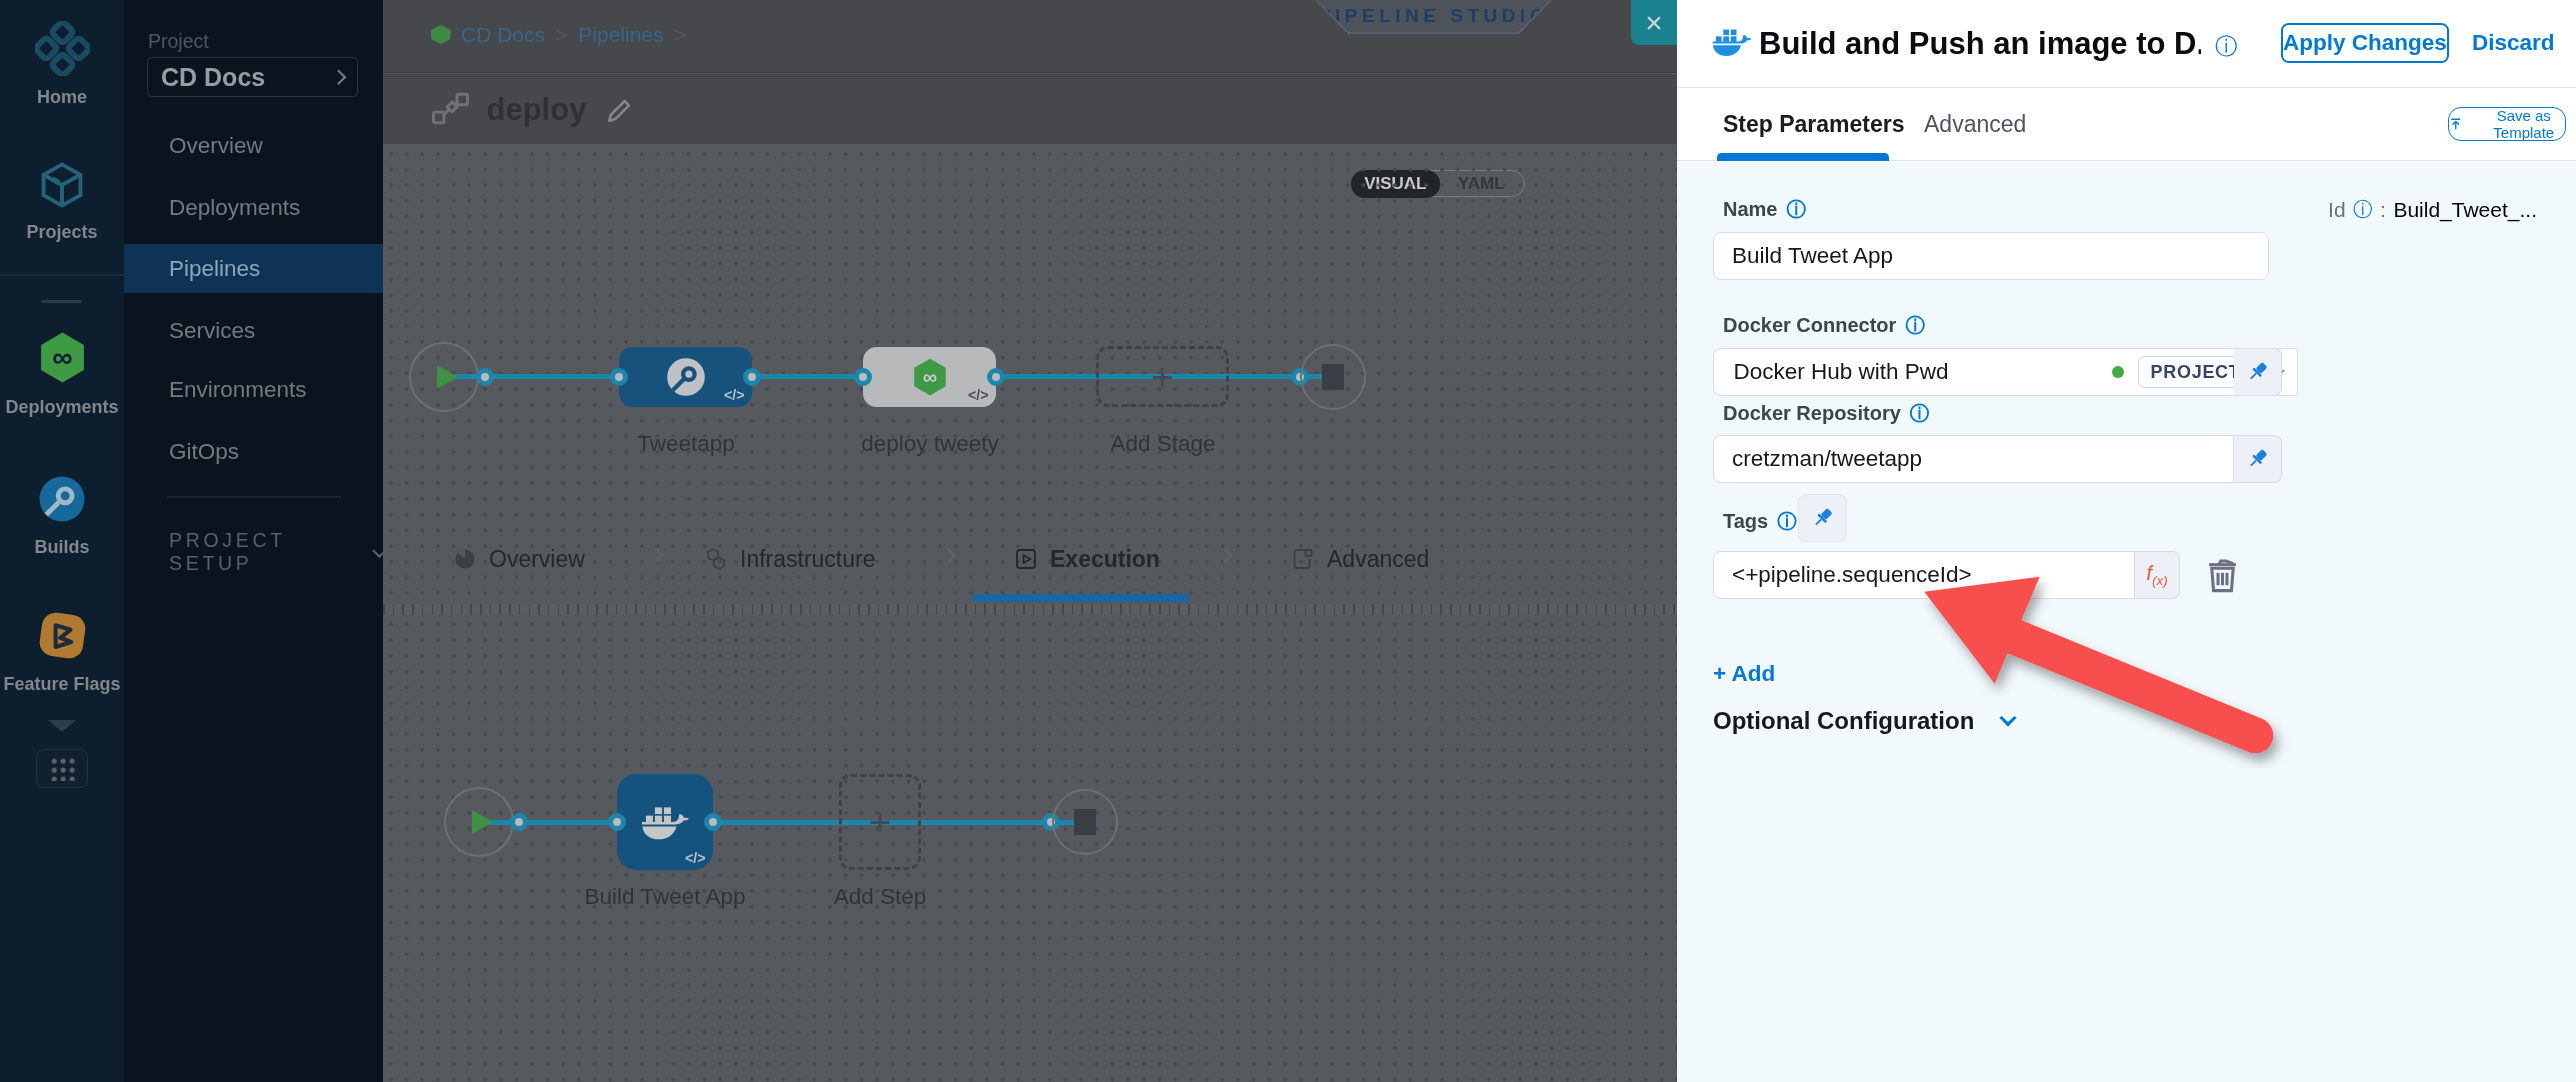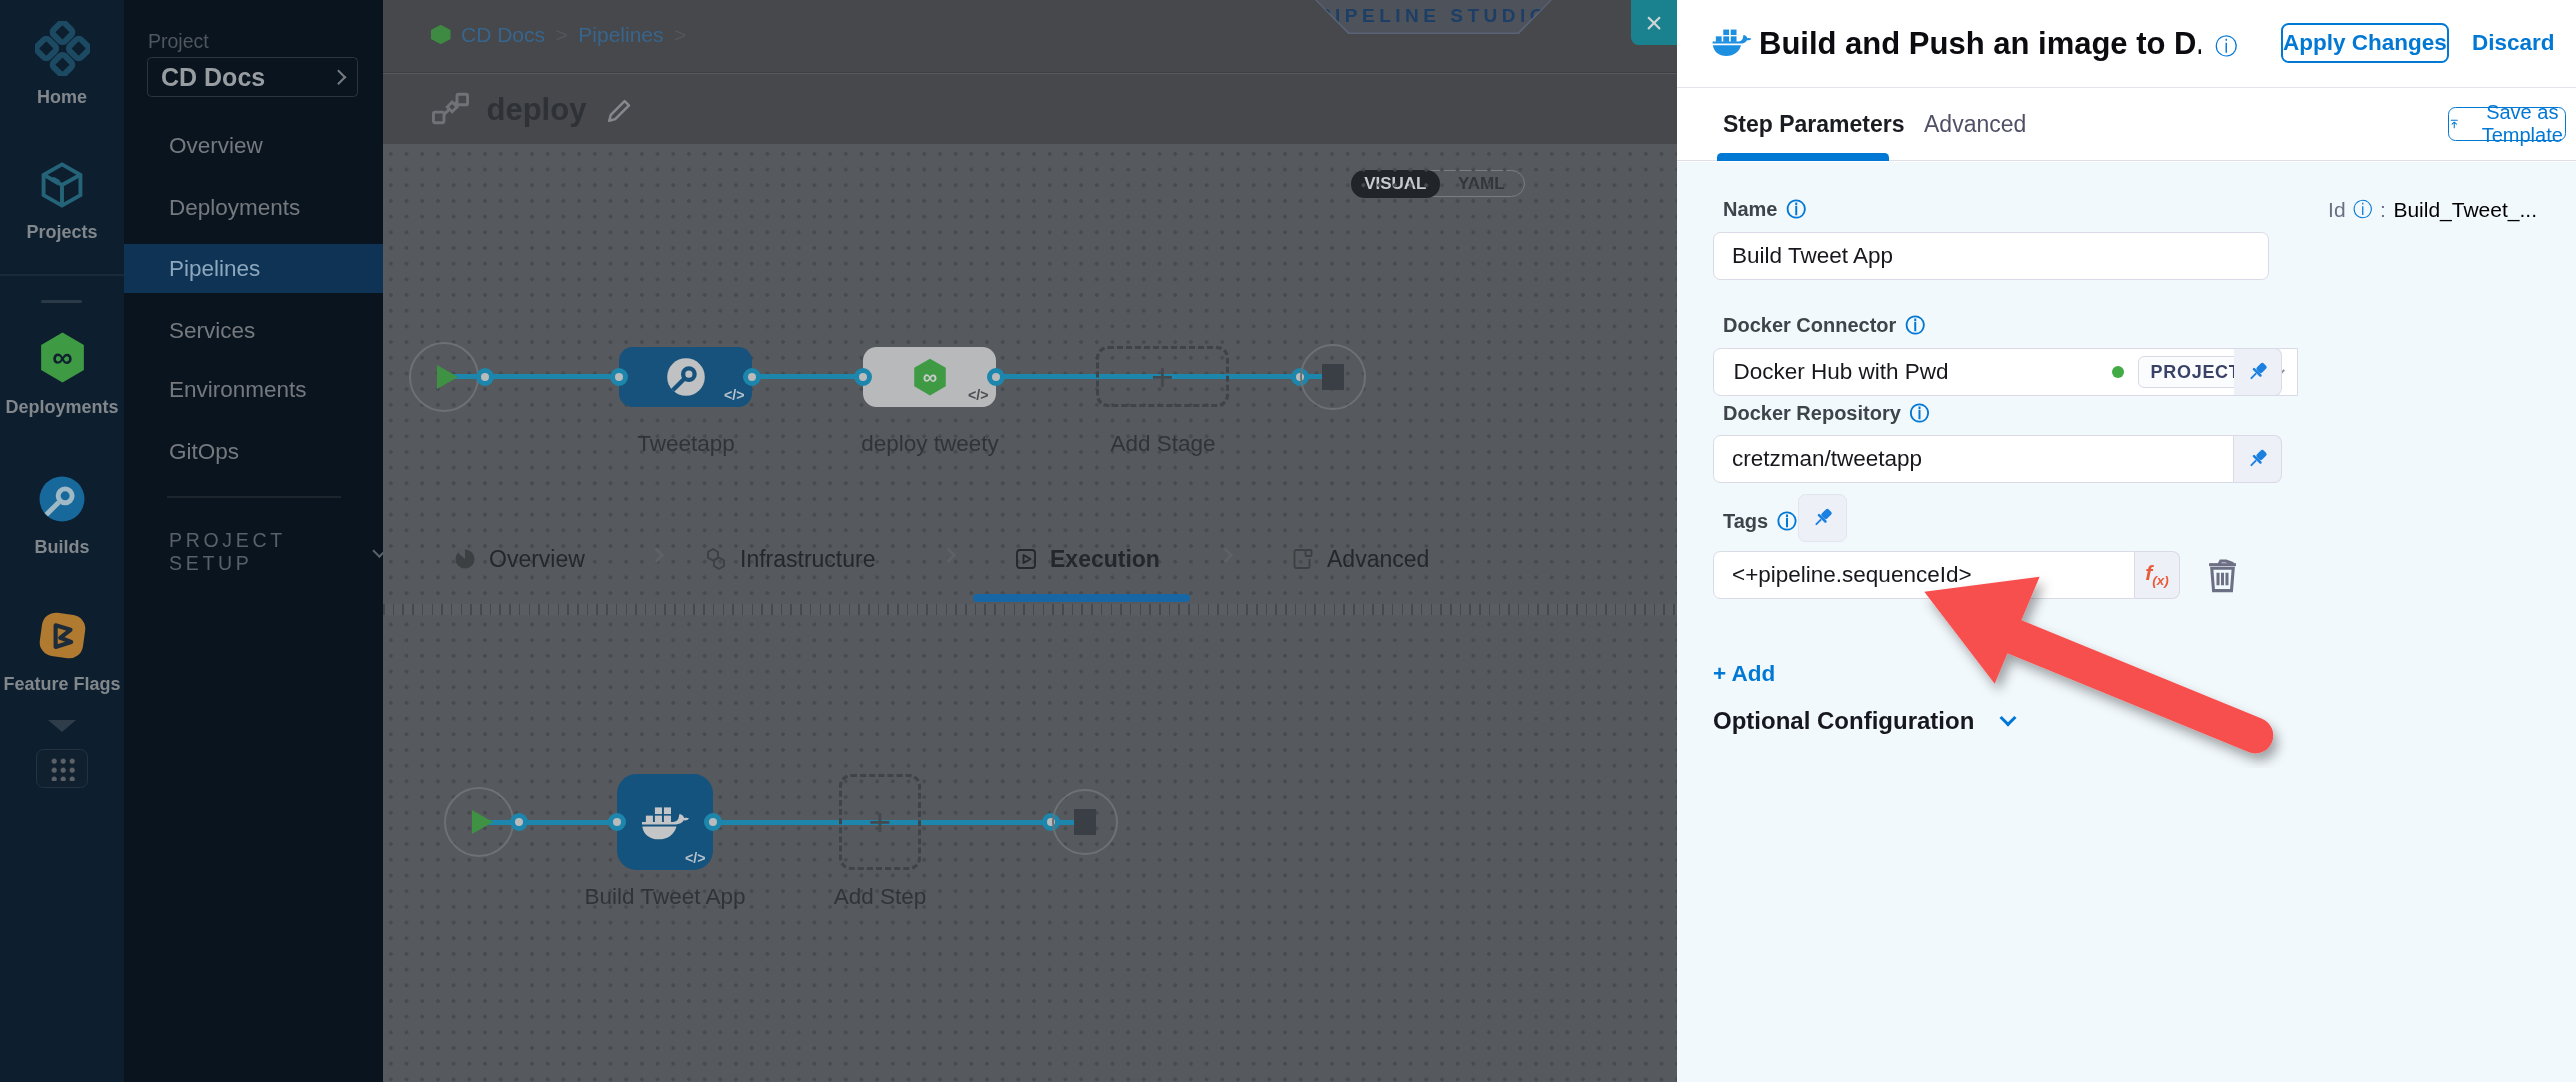--- a/index.html
+++ b/index.html
@@ -114,30 +114,30 @@
                  font-size:22.5px; font-weight:bold; display:flex; align-items:center; justify-content:center; cursor:pointer; }
   .apply-btn { left:604px; top:22.5px; width:168px; height:40px; }
   .discard-btn { position:absolute; left:795px; top:30px; font-size:22.5px; font-weight:bold; color:#0278d5; cursor:pointer; }
 
   .drawer-tabs { position:absolute; left:0; top:90px; width:899px; height:71px; background:#fff;
                  border-bottom:1.5px solid #dfe0e6; }
   .dtab { position:absolute; top:21px; font-size:23px; cursor:pointer; }
   .dtab.sel { font-weight:bold; color:#1b1b22; }
   .dtab.unsel { color:#4f5065; }
   .dtab-underline { position:absolute; left:40px; top:63px; width:172px; height:8.2px; background:#0278d5; border-radius:4.5px 4.5px 0 0; }
-  .save-tpl { left:771px; top:17px; width:118px; height:34px; border-width:1.5px; font-size:20px; font-weight:normal;
-              gap:20px; position:absolute; }
+  .save-tpl { left:771px; top:17px; width:118px; height:34px; border-width:1.5px; font-size:15px; font-weight:normal;
+              gap:20px; position:absolute;border-radius:13px; }
 
   .drawer-form { position:absolute; left:0; top:162px; width:899px; height:920px; background:#f2f9fd; }
   .f-label { position:absolute; font-size:20px; font-weight:bold; color:#3e444a; display:flex; gap:9px; align-items:center; }
   .f-label .info-ico { font-size:19.5px; }
   .f-input { position:absolute; height:48px; background:#fff; border:1.5px solid #d9dae6; border-radius:7.5px;
              font-size:22.5px; color:#17171d; padding:0 18px; font-family:"Liberation Sans",sans-serif; outline:none; }
   .suffix-box { position:absolute; height:48px; background:#eef0f7; border:1.5px solid #d9dae6; border-left:none;
-                border-radius:0 7.5px 7.5px 0; display:flex; align-items:center; justify-content:center; cursor:pointer;font-weight:bold; }
+                border-radius:0 7.5px 7.5px 0; display:flex; align-items:center; justify-content:center; cursor:pointer; }
   .id-row { position:absolute; left:261px; top:34px; width:599px; text-align:right; font-size:21px; color:#6c6e83;
             display:flex; justify-content:flex-end; align-items:center; gap:7.5px; }
   .id-link { color:#000000; cursor:pointer; }
   .select-box { position:absolute; background:#fff; border:1.5px solid #d9dae6; border-radius:7.5px 0 0 7.5px;
                 display:flex; align-items:center; cursor:pointer; }
   .greendot { width:12px; height:12px; border-radius:50%; background:#42ab45; }
   .scope-badge { border:1.5px solid #d9dae6; background:#fbfcfe; border-radius:6px; padding:4.5px 12px;
                  font-size:18px; font-weight:bold; letter-spacing:0.7px; color:#3a4367; }
   .fx { font-size:21px; color:#e85c3a; font-style:italic; }
   .fx sub { font-size:13.5px; }

